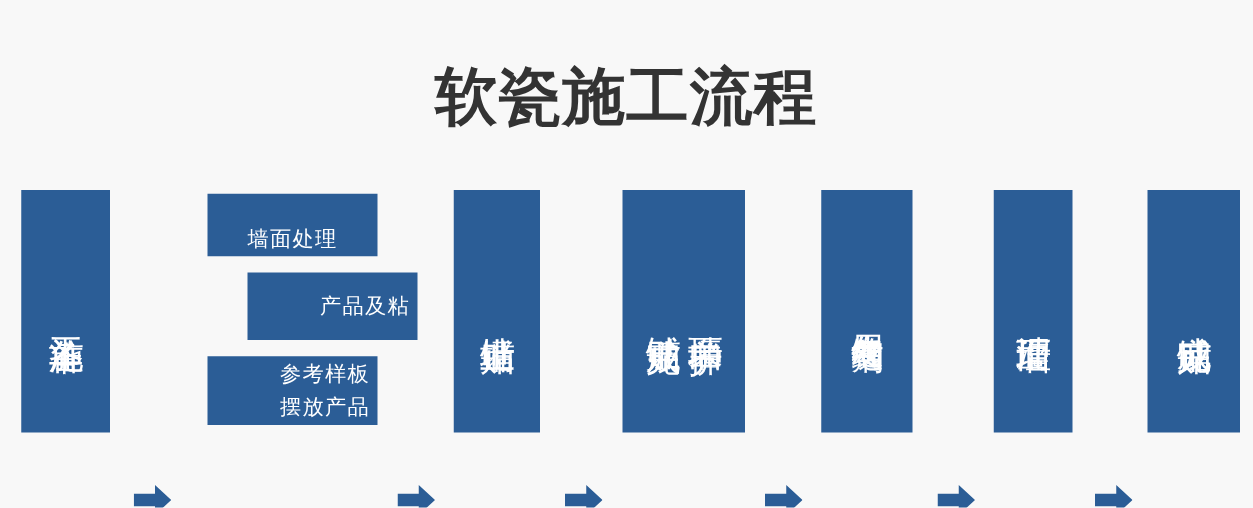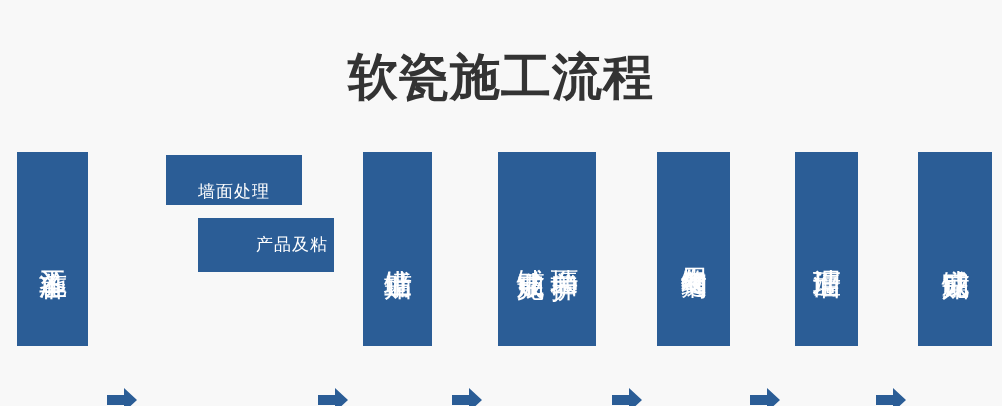--- a/index.html
+++ b/index.html
@@ -131,20 +131,24 @@
     <div style="position:absolute; left:166px; top:0px; width:136px; height:196px;">
 
       <div class="box hbox" style="left:0px; top:5px; width:136px; height:50px;">
         <span class="txt">墙面处理</span>
       </div>
 
       <div class="box hbox" style="left:0px; top:68px; width:136px; height:54px; flex-direction:column;margin-left:32px;">
         <span class="txt">产品及粘</span>
       </div>
 
+      <div class="box hbox" style="left:0px; top:135px; width:136px; height:55px; flex-direction:column;">
+        <span class="txt">参考样板</span>
+        <span class="txt">摆放产品</span>
+      </div>
     </div>
 
     <div class="arrow" style="left:318px;">
       <svg viewBox="0 0 30 24" xmlns="http://www.w3.org/2000/svg">
         <polygon points="0,7 17,7 17,0 30,12 17,24 17,17 0,17" fill="#2b5d96"></polygon>
       </svg>
     </div>
 
     <div class="box vbox" style="left:363px; top:2px; width:69px; height:194px;">
       <span>上墙铺贴</span>

